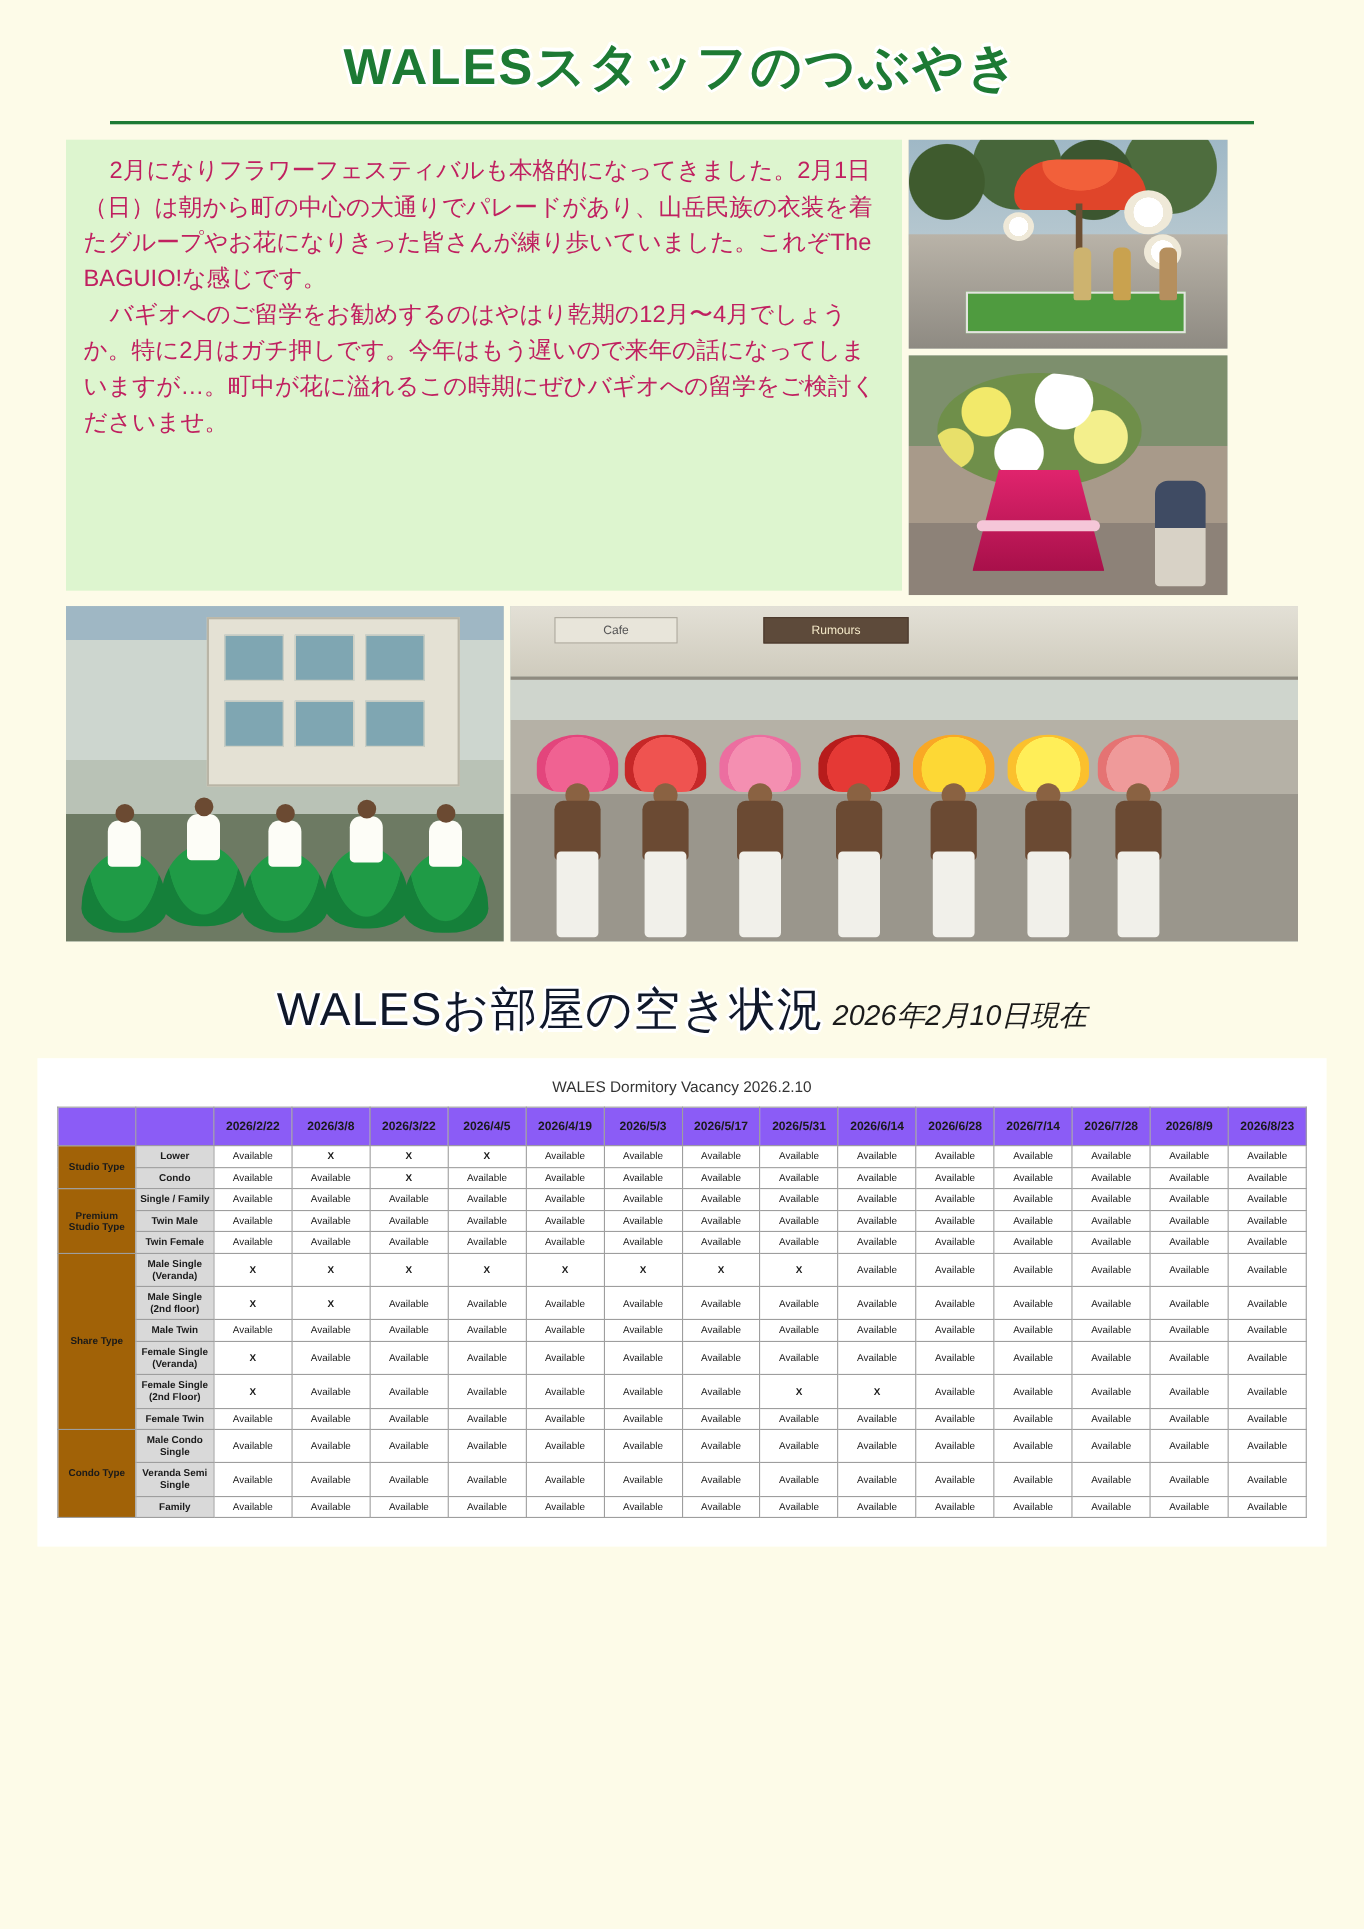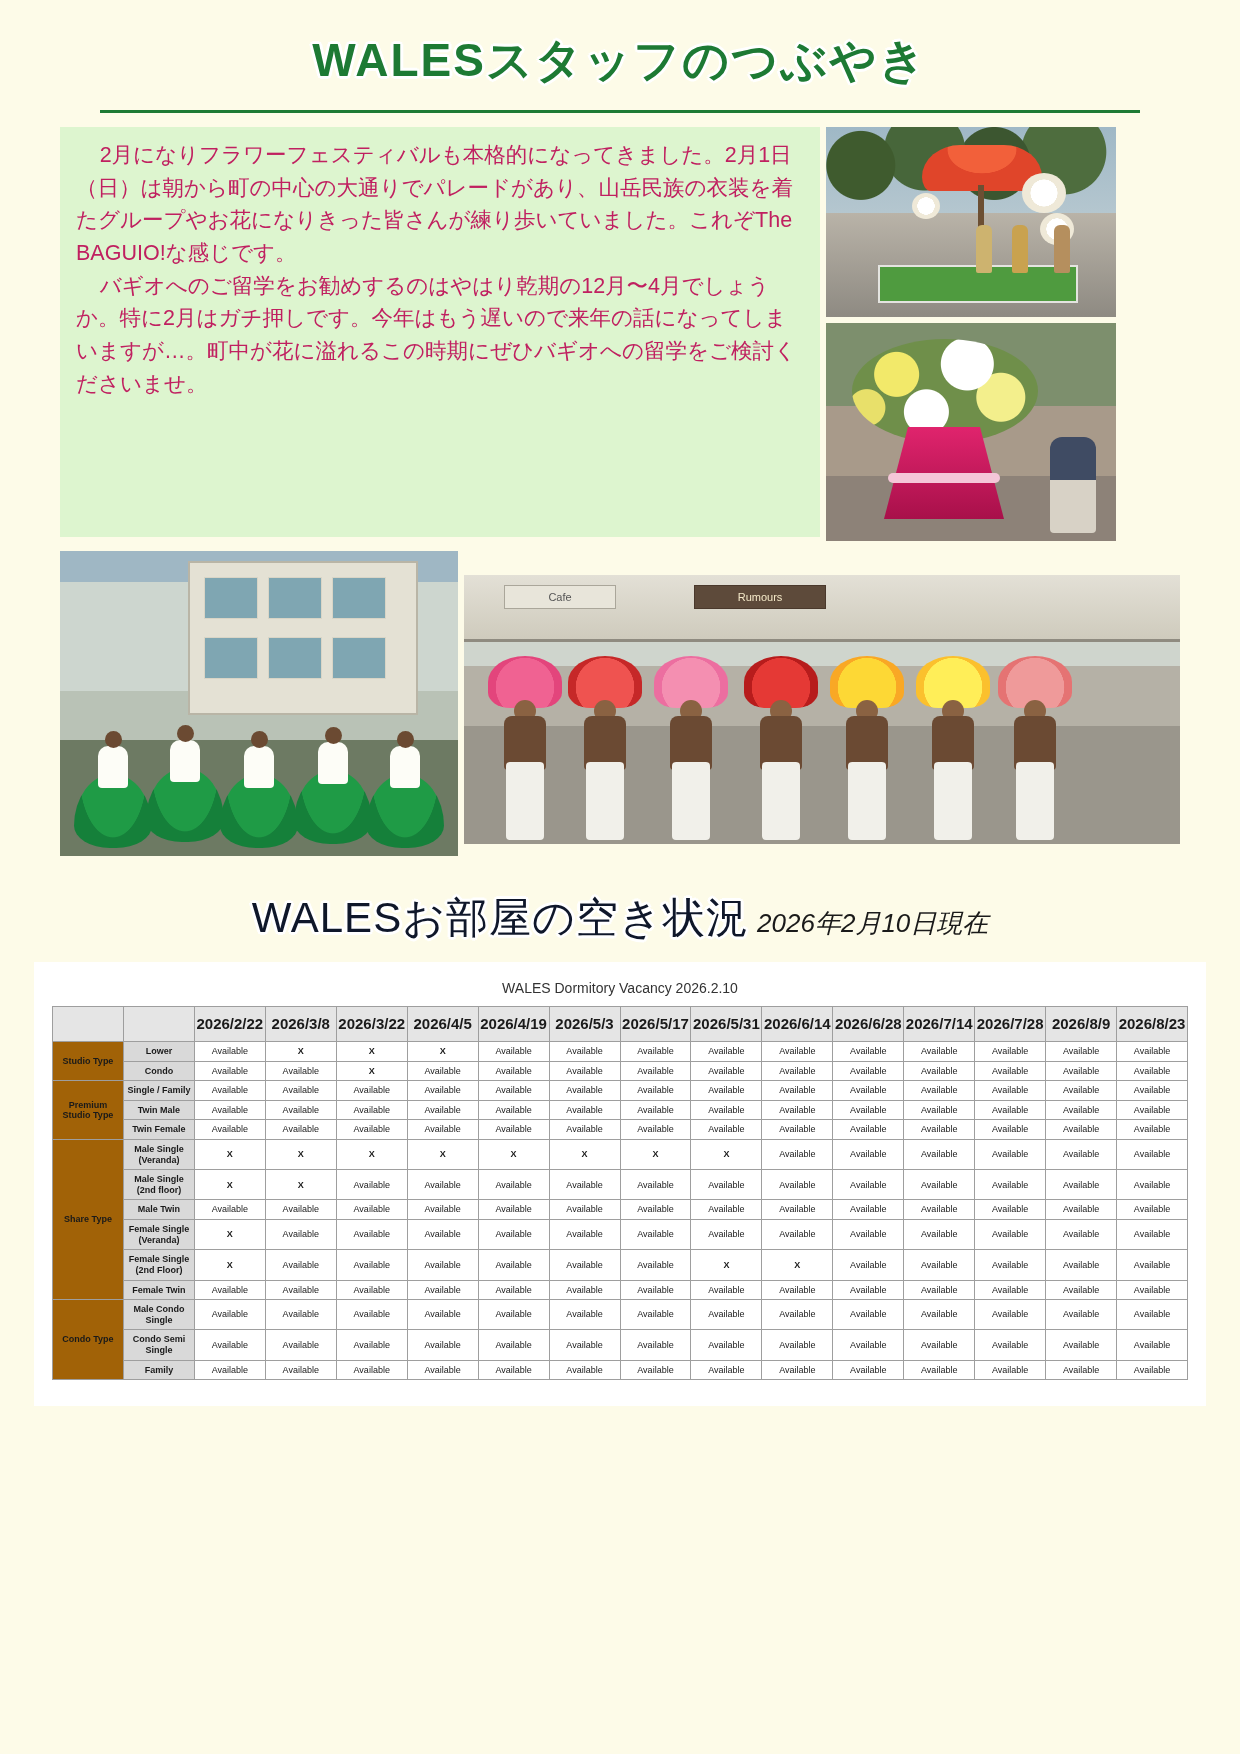--- a/index.html
+++ b/index.html
@@ -172,21 +172,21 @@
   .p3 .dancer .top {
     position: absolute; bottom: 60px; left: 24px; width: 30px; height: 42px;
     background: #fdfdf7; border-radius: 10px 10px 4px 4px;
   }
   .p3 .dancer .head {
     position: absolute; bottom: 100px; left: 31px; width: 17px; height: 17px;
     background: #6b4a32; border-radius: 50%;
   }
 
   
-  .p4 { flex: 1; height: 269px; margin-top: 24px; }
+  .p4 { flex: 1; height: 305px; }
   .p4 .bg {
     position: absolute; inset: 0;
     background: linear-gradient(#cfd5cd 0 34%, #b5b1a6 34% 56%, #9a968c 56% 100%);
   }
   .p4 .shopfront {
     position: absolute; left: 0; right: 0; top: 0; height: 64px;
     background: linear-gradient(#e3e0d6, #cfcbbd);
     border-bottom: 3px solid #8f8b80;
   }
   .p4 .sign {
@@ -256,23 +256,23 @@
     color: #1a1a1a;
   }
   table.vacancy th, table.vacancy td {
     border: 1px solid #9e9e9e;
     text-align: center;
     vertical-align: middle;
     padding: 4px 1px;
     line-height: 1.18;
   }
   table.vacancy thead th {
-    background: #e5e5e5;
+    background: #8b5cf6;
     font-weight: bold;
-    font-size: 15px;
+    font-size: 11px;
     height: 26px;
   }
   table.vacancy td.grp {
     background: #a16207;
     font-weight: bold;
     width: 78px;
   }
   table.vacancy td.sub {
     background: #d9d9d9;
     font-weight: bold;
@@ -641,21 +641,21 @@
           <td class="val">Available</td>
           <td class="val">Available</td>
           <td class="val">Available</td>
           <td class="val">Available</td>
           <td class="val">Available</td>
           <td class="val">Available</td>
           <td class="val">Available</td>
           <td class="val">Available</td>
         </tr>
         <tr>
-          <td class="sub">Condo Semi Single</td>
+          <td class="sub">Veranda Semi Single</td>
           <td class="val">Available</td>
           <td class="val">Available</td>
           <td class="val">Available</td>
           <td class="val">Available</td>
           <td class="val">Available</td>
           <td class="val">Available</td>
           <td class="val">Available</td>
           <td class="val">Available</td>
           <td class="val">Available</td>
           <td class="val">Available</td>

